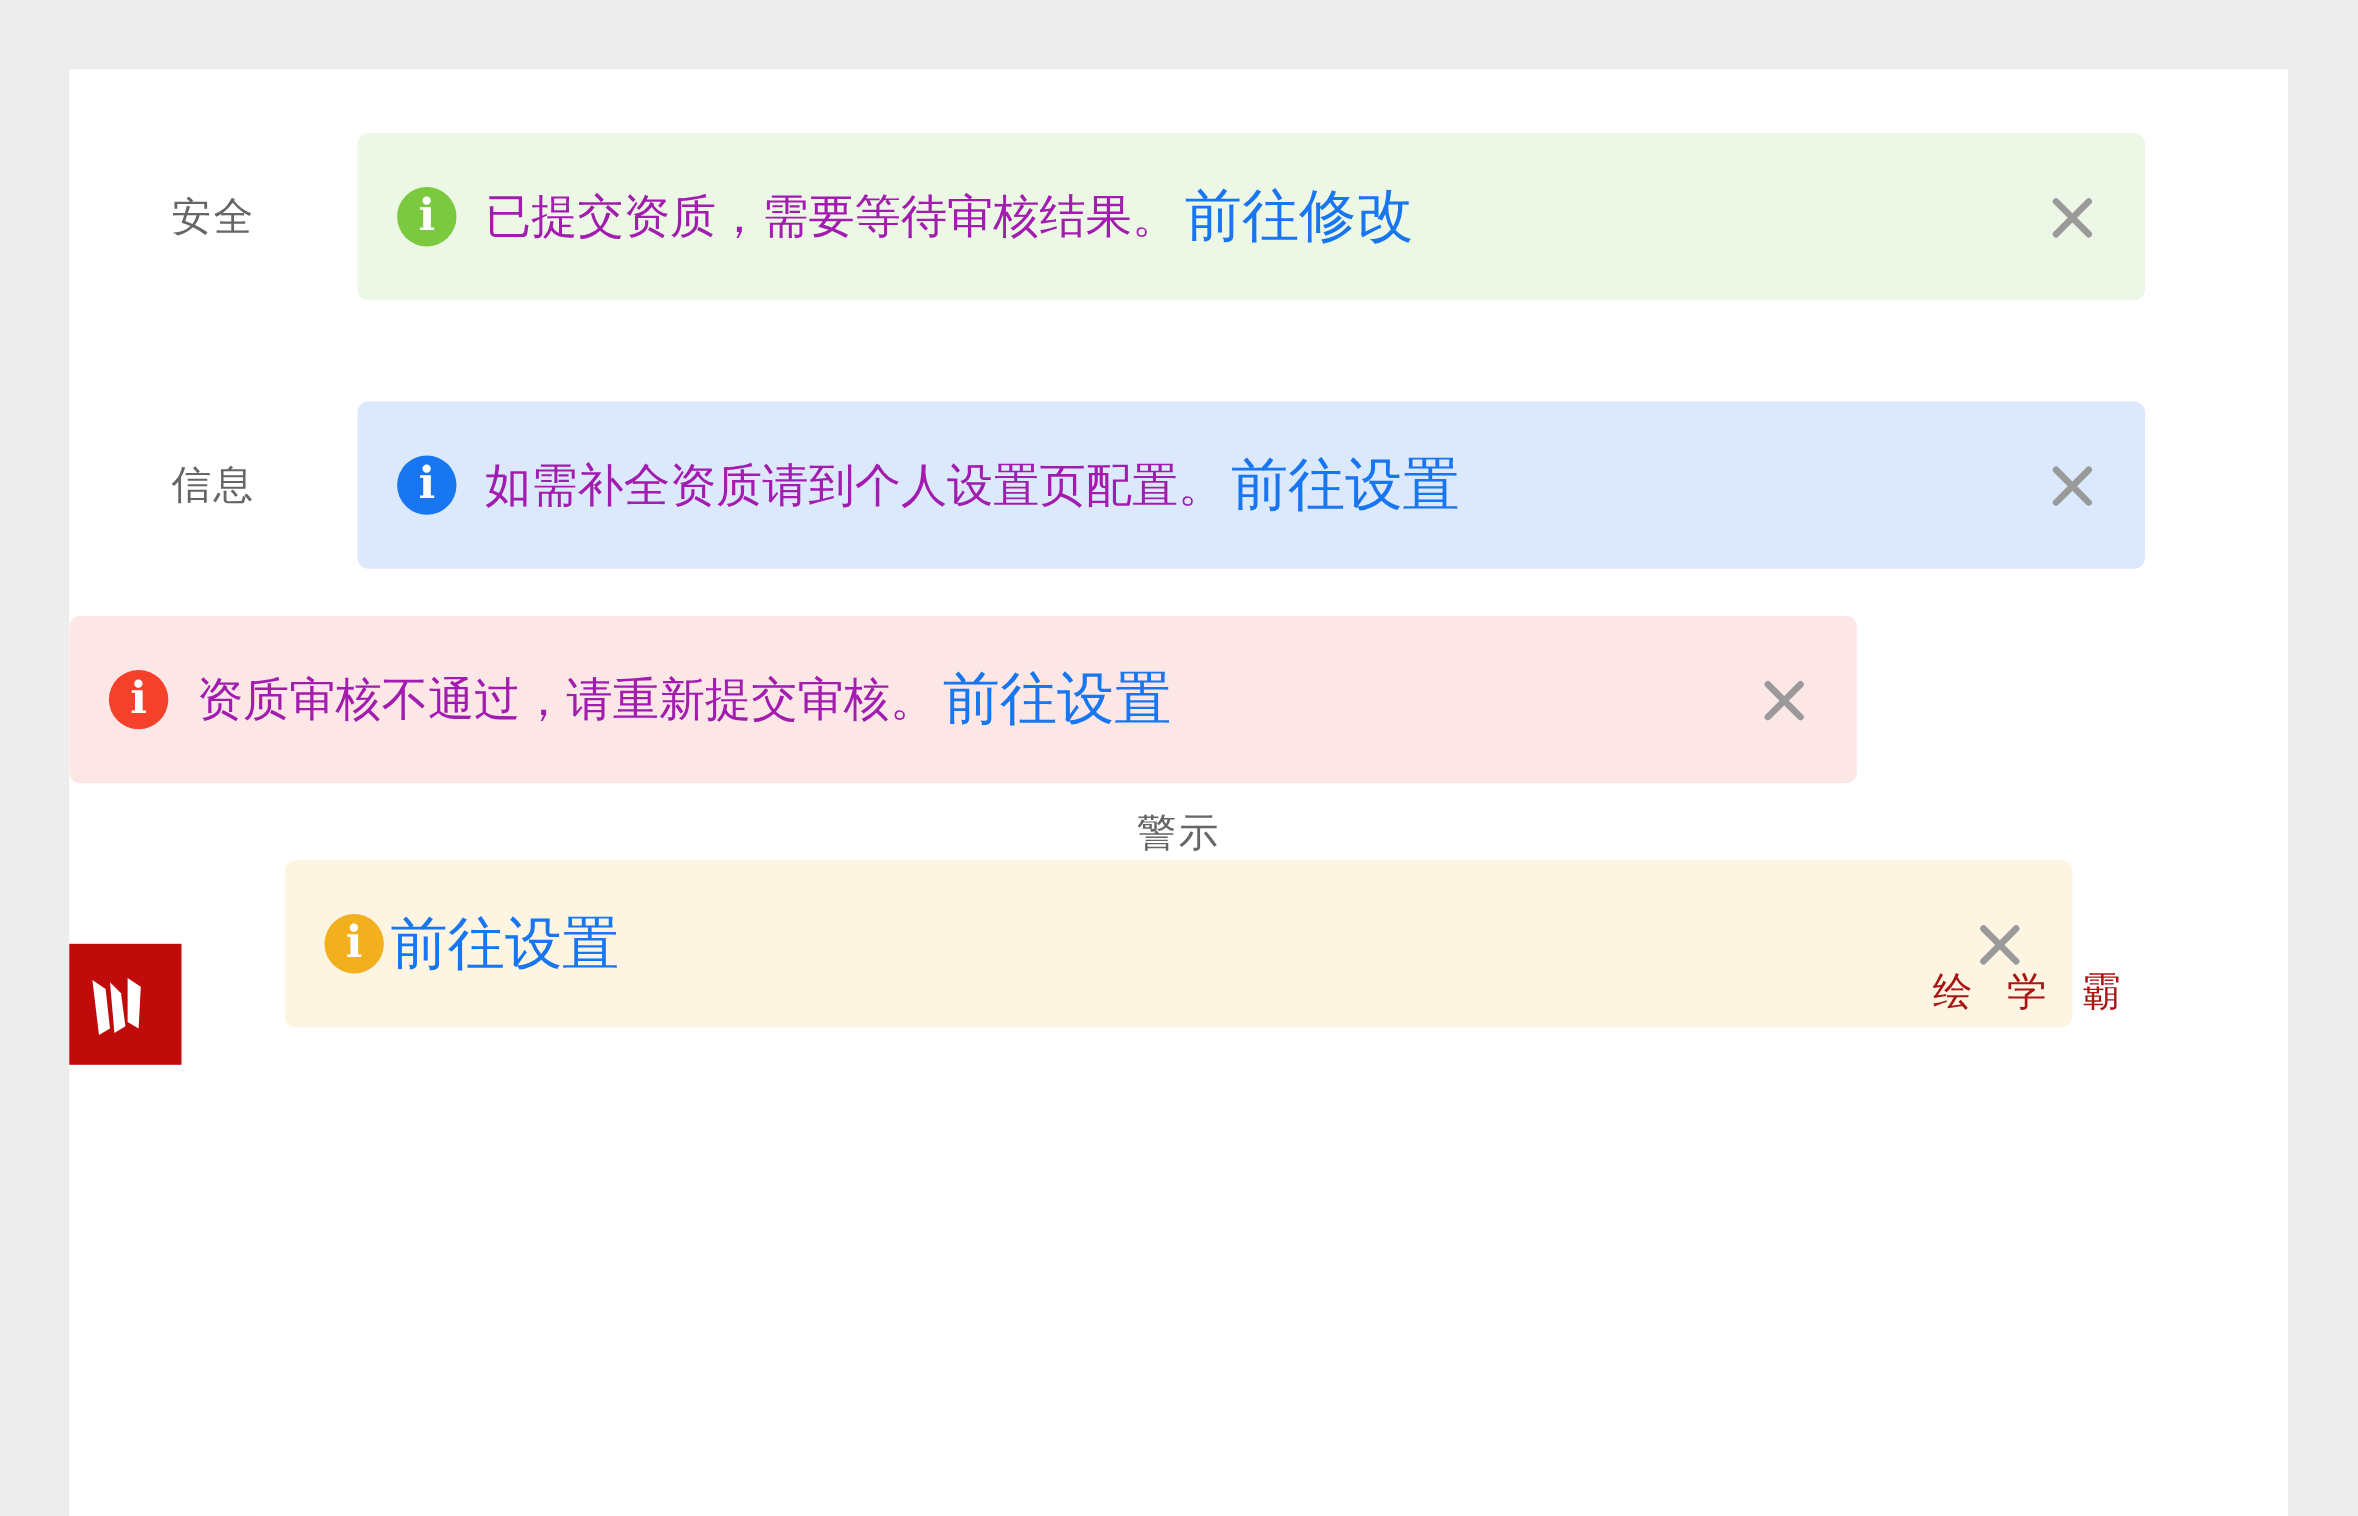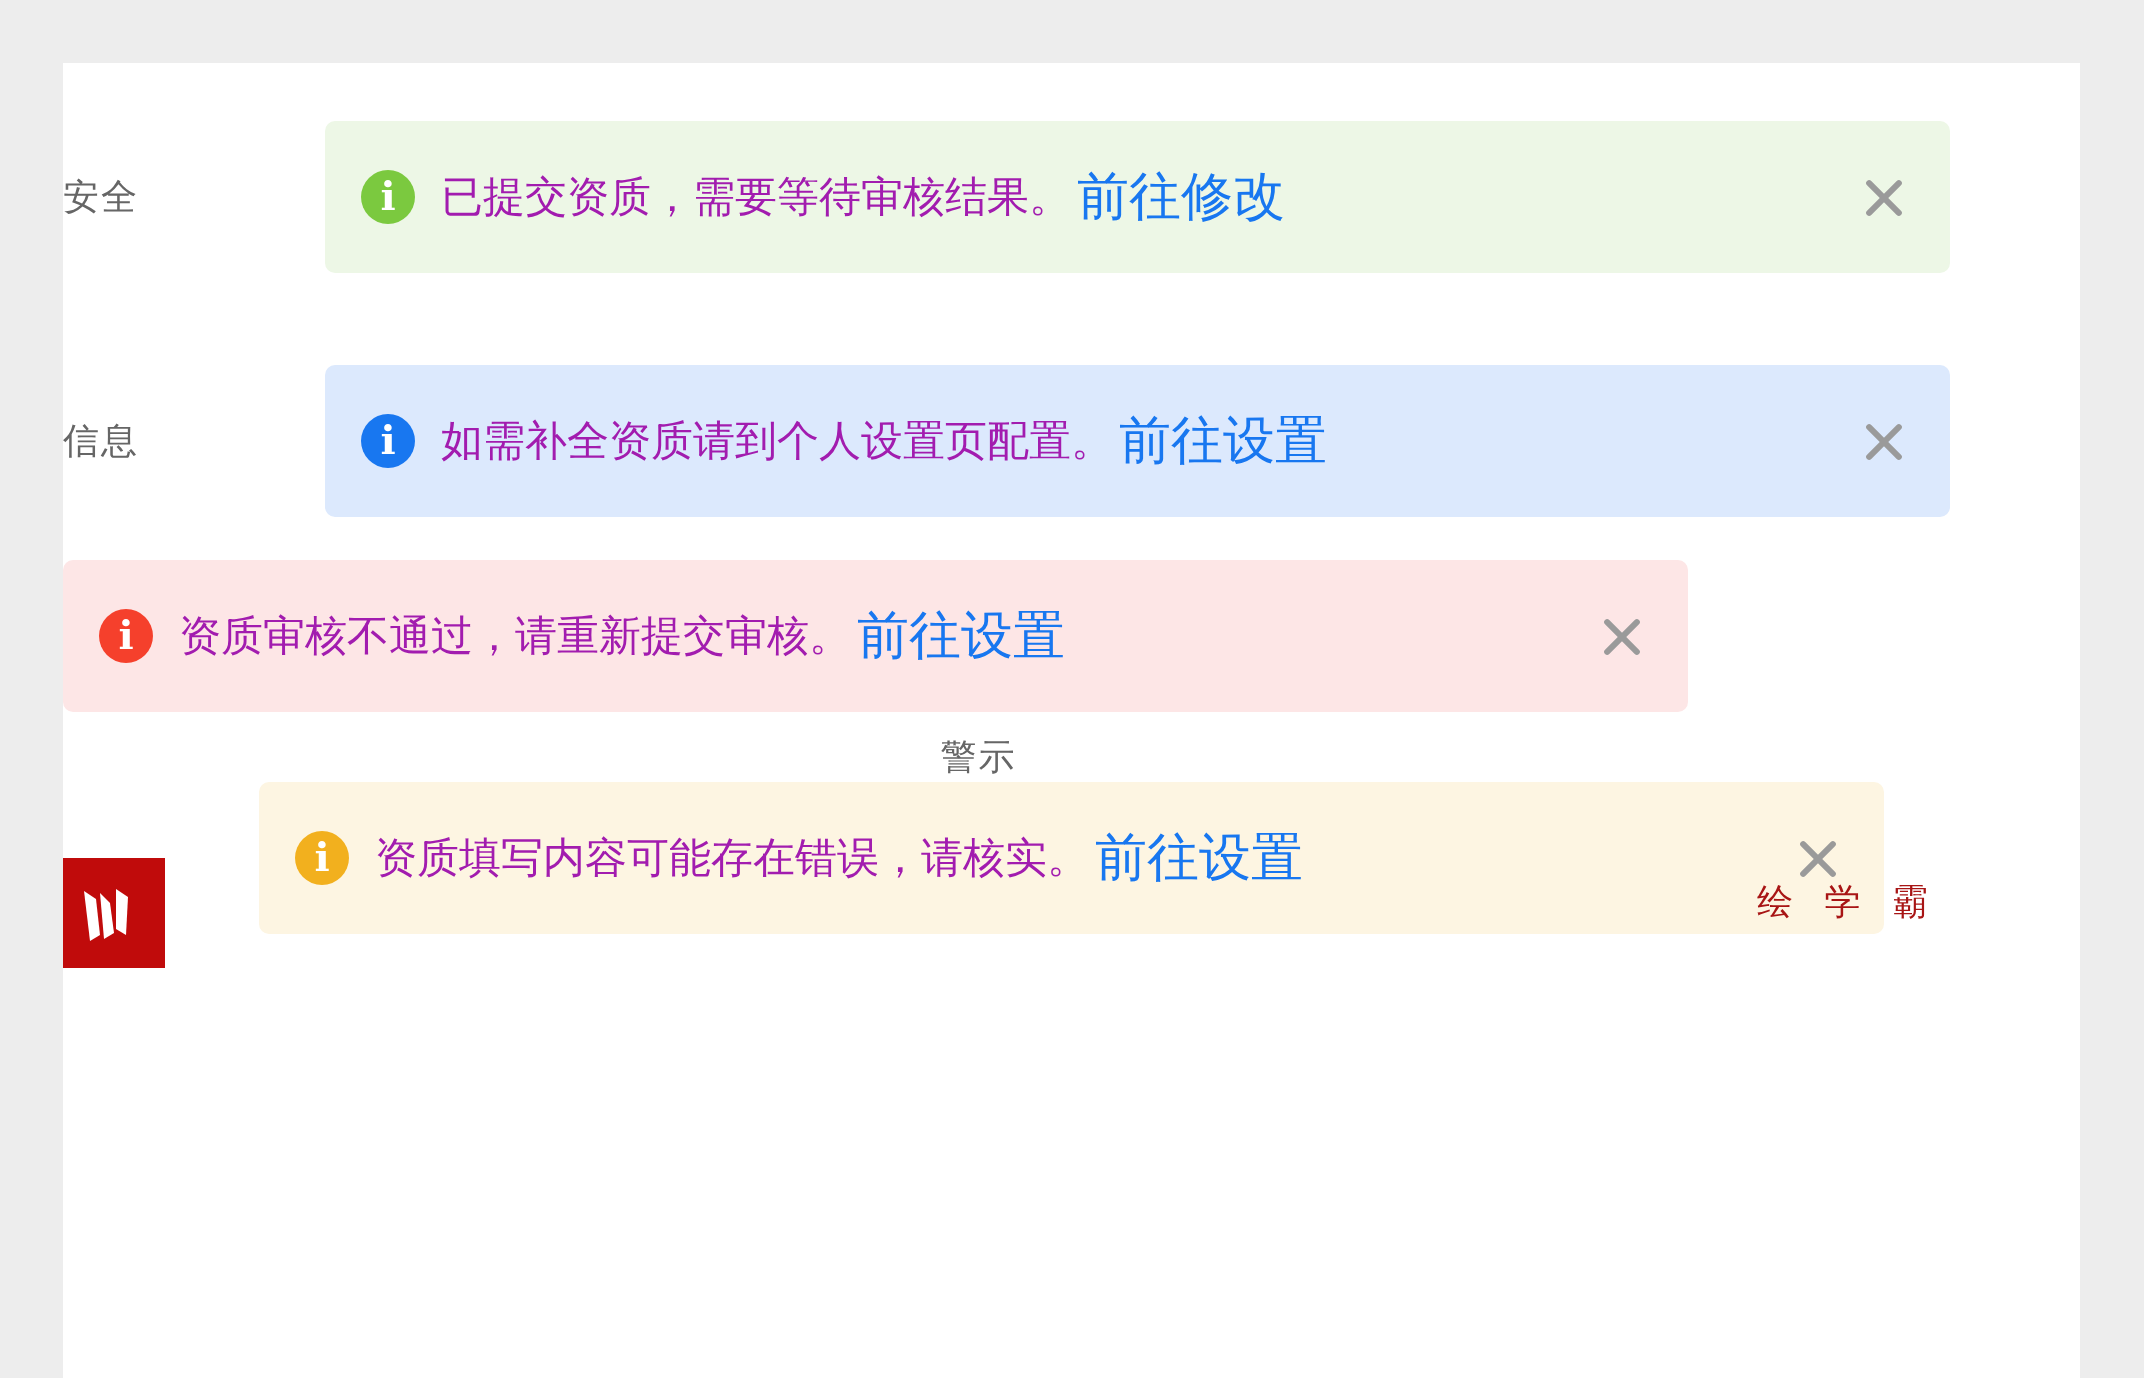--- a/index.html
+++ b/index.html
@@ -18,21 +18,21 @@
   }
   .alert-row {
     position:absolute;
     left:0; width:100%;
     height:200px;
     display:flex;
     align-items:center;
   }
   .row-label {
     width:262px;
-    text-align:left;
+    text-align:center;
     font-size:36px;
     color:#666666;
     letter-spacing:2px;
     flex:none;
     font-family:"DejaVu Sans","Liberation Sans",sans-serif;
   }
   .alert-bar {
     flex:none;
     width:1625px;
     height:152px;
@@ -168,21 +168,20 @@
           <span></span>
           <span></span>
         </div>
     </div>
   </div>
 
   <div class="alert-row" style="top:670px;flex-direction:column;">
     <div class="row-label">警示</div>
     <div class="alert-bar" style="background:#FDF5E2;">
       <div class="info-icon" style="background:#F2B01E;">i</div>
-      <div class="alert-text">资质填写内容可能存在错误，请核实。</div>
       <div class="alert-link">前往设置</div>
       <div class="spacer"></div>
       <div class="close-btn">
           <span></span>
           <span></span>
         </div>
     </div>
   </div>
 
   <div id="logo-mark">

